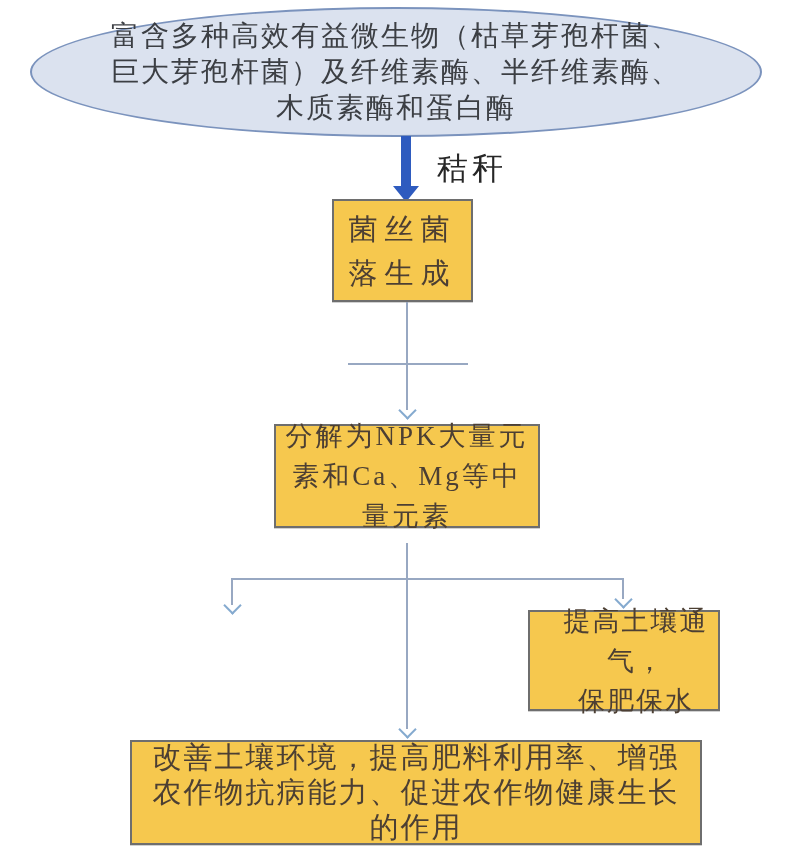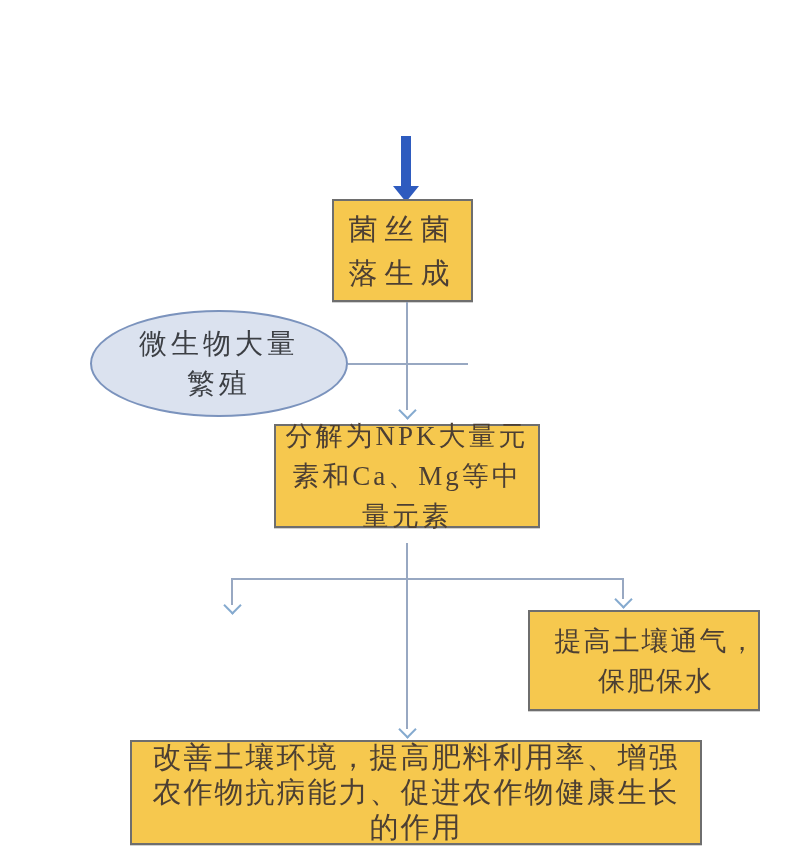--- a/index.html
+++ b/index.html
@@ -76,41 +76,43 @@
     font-size:31px;
     letter-spacing:4px;
   }
   
   #source{left:30px;top:7px;width:732px;height:130px;font-size:28px;line-height:36px;letter-spacing:2px;padding:0 30px;}
   #mycelium{left:332px;top:199px;width:141px;height:103px;font-size:29px;line-height:44px;letter-spacing:7px;}
   #microbes{left:90px;top:310px;width:258px;height:107px;font-size:28px;line-height:40px;letter-spacing:4px;}
   #fiber{left:468px;top:308px;width:265px;height:105px;font-size:28px;letter-spacing:5px;}
   #npk{left:274px;top:424px;width:266px;height:104px;font-size:27px;line-height:40px;letter-spacing:3px;}
   #soil-structure{left:102px;top:614px;width:161px;height:89px;font-size:26px;line-height:38px;letter-spacing:6px;}
-  #aeration{left:528px;top:610px;width:232px;height:101px;font-size:27px;line-height:40px;letter-spacing:2px;padding-left:24px;}
+  #aeration{left:528px;top:610px;width:192px;height:101px;font-size:27px;line-height:40px;letter-spacing:2px;padding-left:24px;}
   #outcome{left:130px;top:740px;width:572px;height:105px;font-size:29px;line-height:35px;letter-spacing:2px;}
 </style>
 </head>
 <body>
 
 <div class="canvas">
 
+  <div id="source" class="node ellipse">富含多种高效有益微生物（枯草芽孢杆菌、
+巨大芽孢杆菌）及纤维素酶、半纤维素酶、
+木质素酶和蛋白酶</div>
 
   <div class="thick-shaft" style="left:401px;top:136px;width:10px;height:52px;"></div>
   <div class="thick-head" style="left:393px;top:186px;"></div>
 
+  <div class="free-label" style="left:437px;top:148px;">秸秆</div>
 
   <div id="mycelium" class="node rect">菌丝菌
 落生成</div>
 
   <div class="line" style="left:406px;top:302px;width:2px;height:108px;"></div>
   <div class="chev" style="left:401px;top:404px;"></div>
 
-  <div id="microbes" class="node ellipse">微生物大量
-繁殖</div>
 
   <div class="line" style="left:348px;top:363px;width:120px;height:2px;"></div>
 
   <div id="npk" class="node rect">分解为NPK大量元
 素和Ca、Mg等中
 量元素</div>
 
   <div class="line" style="left:406px;top:543px;width:2px;height:37px;"></div>
 
   <div class="line" style="left:231px;top:578px;width:392px;height:2px;"></div>

